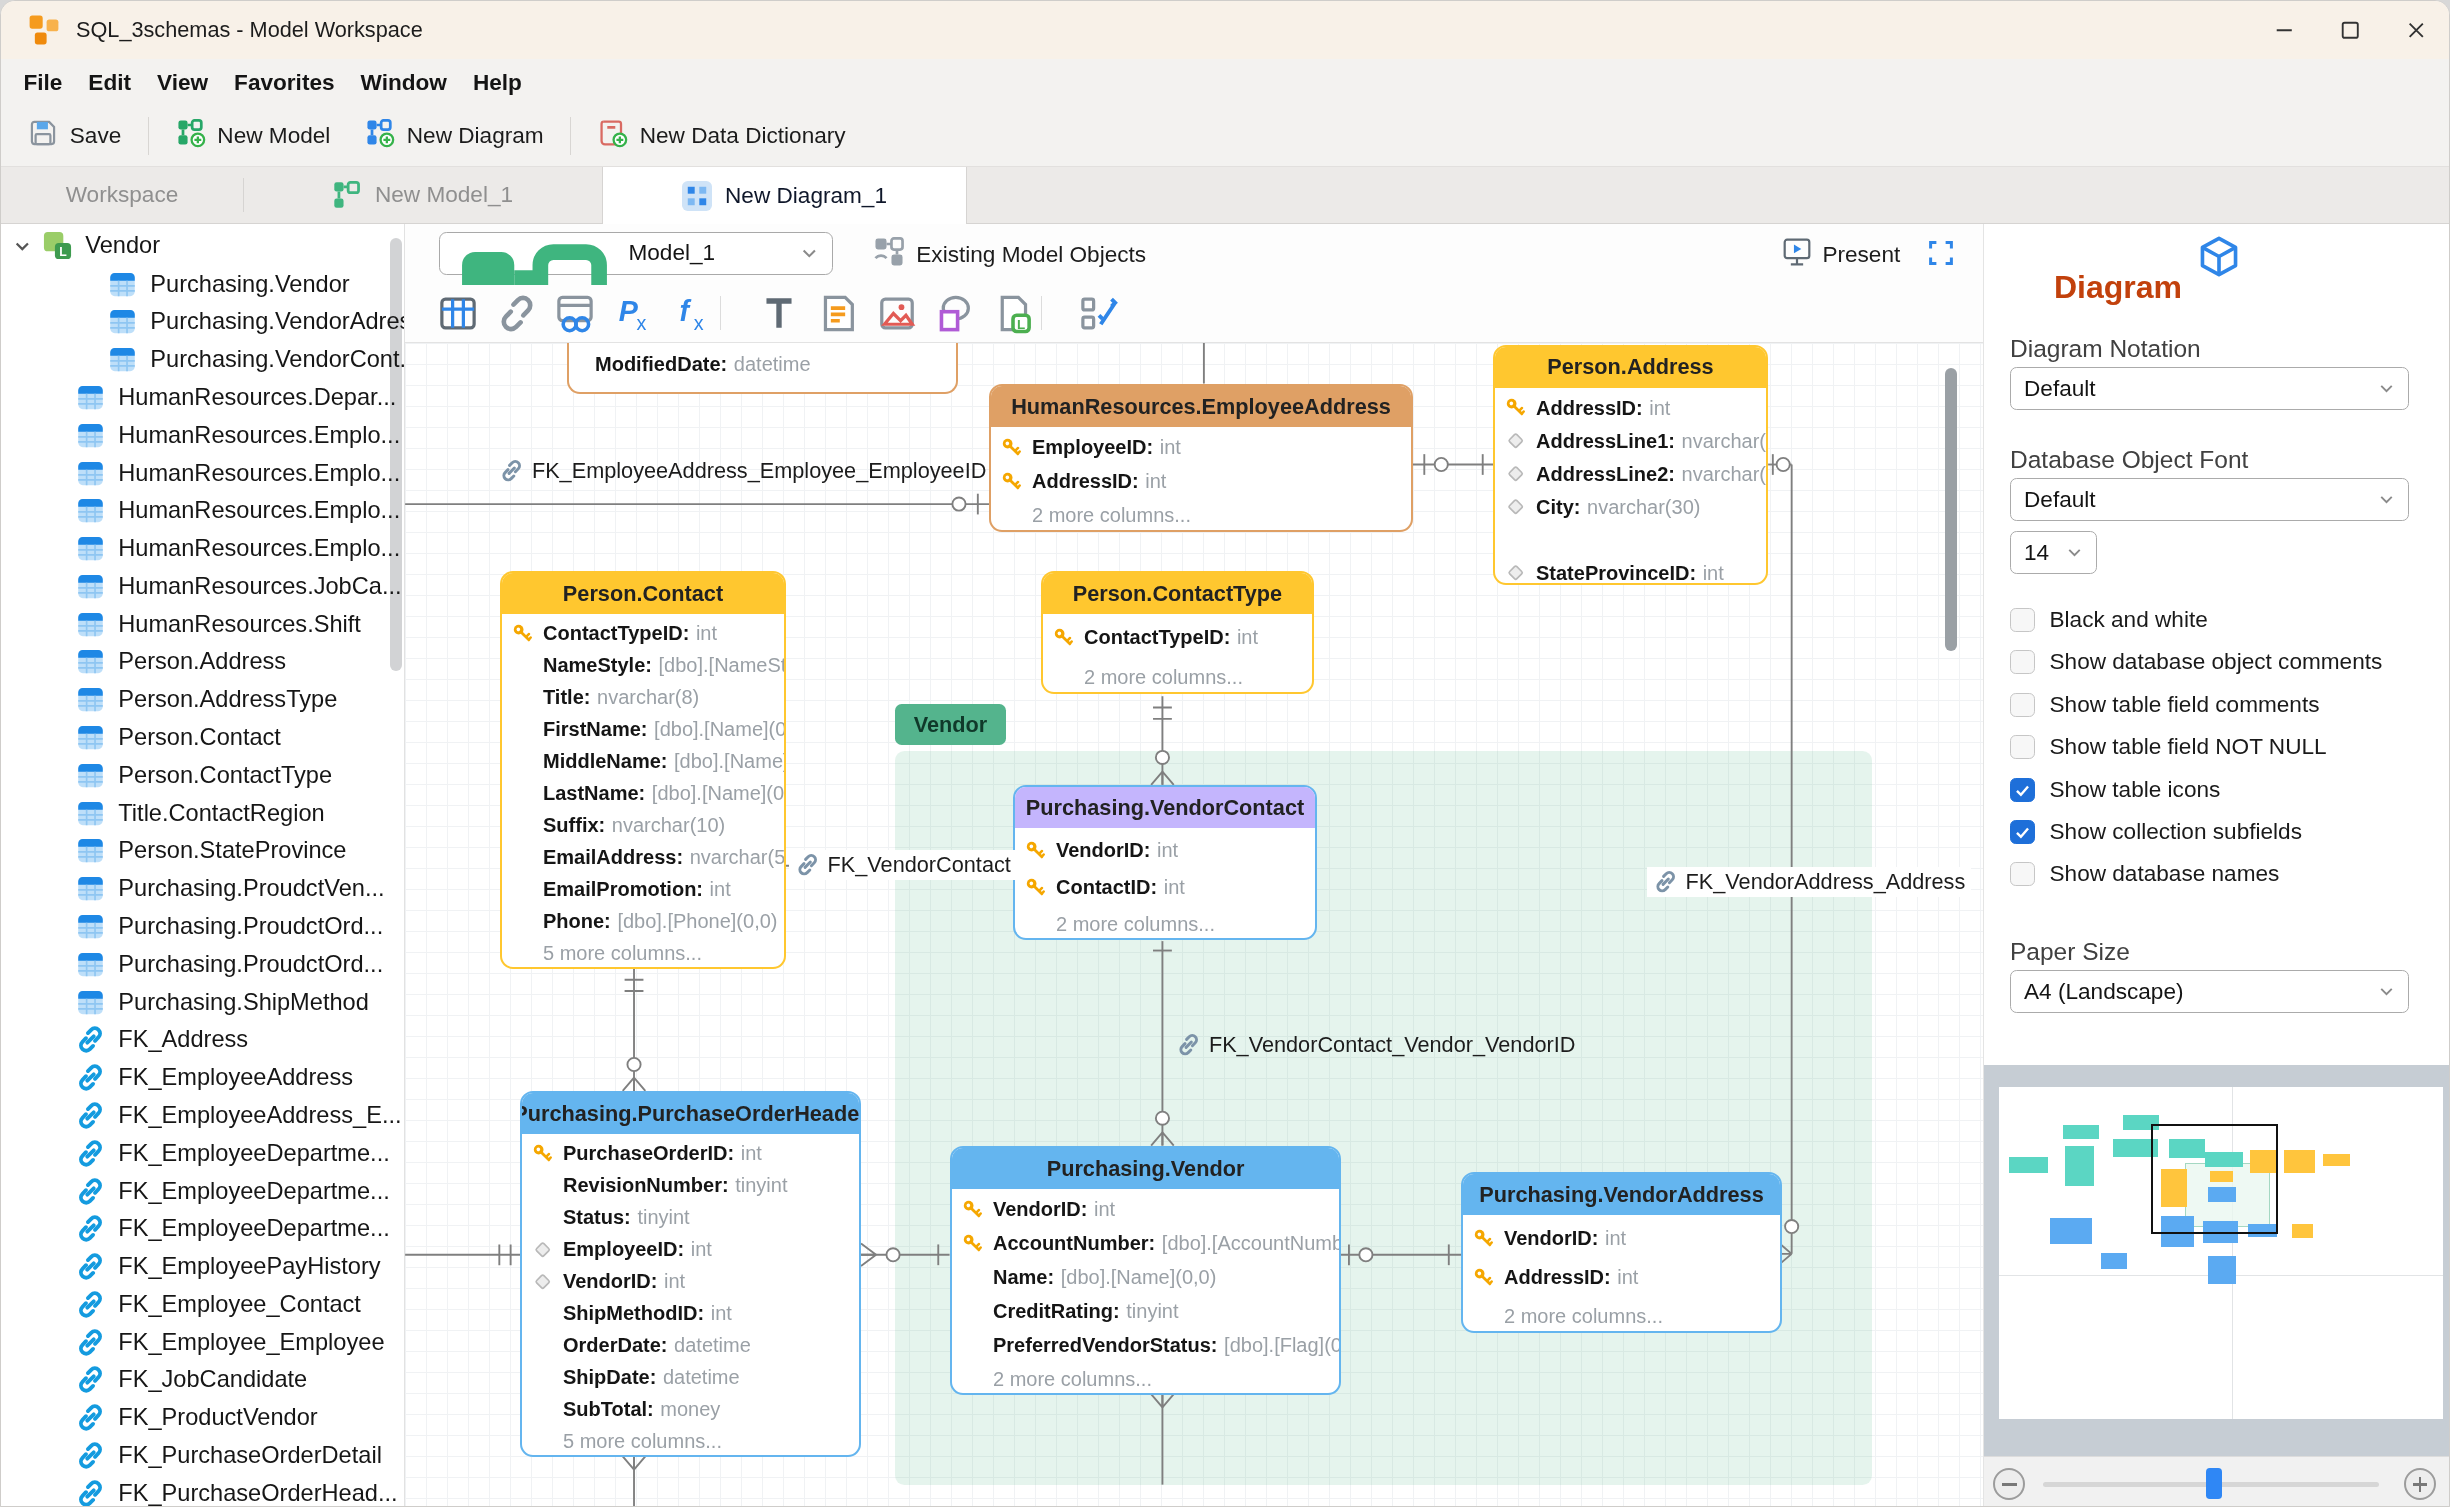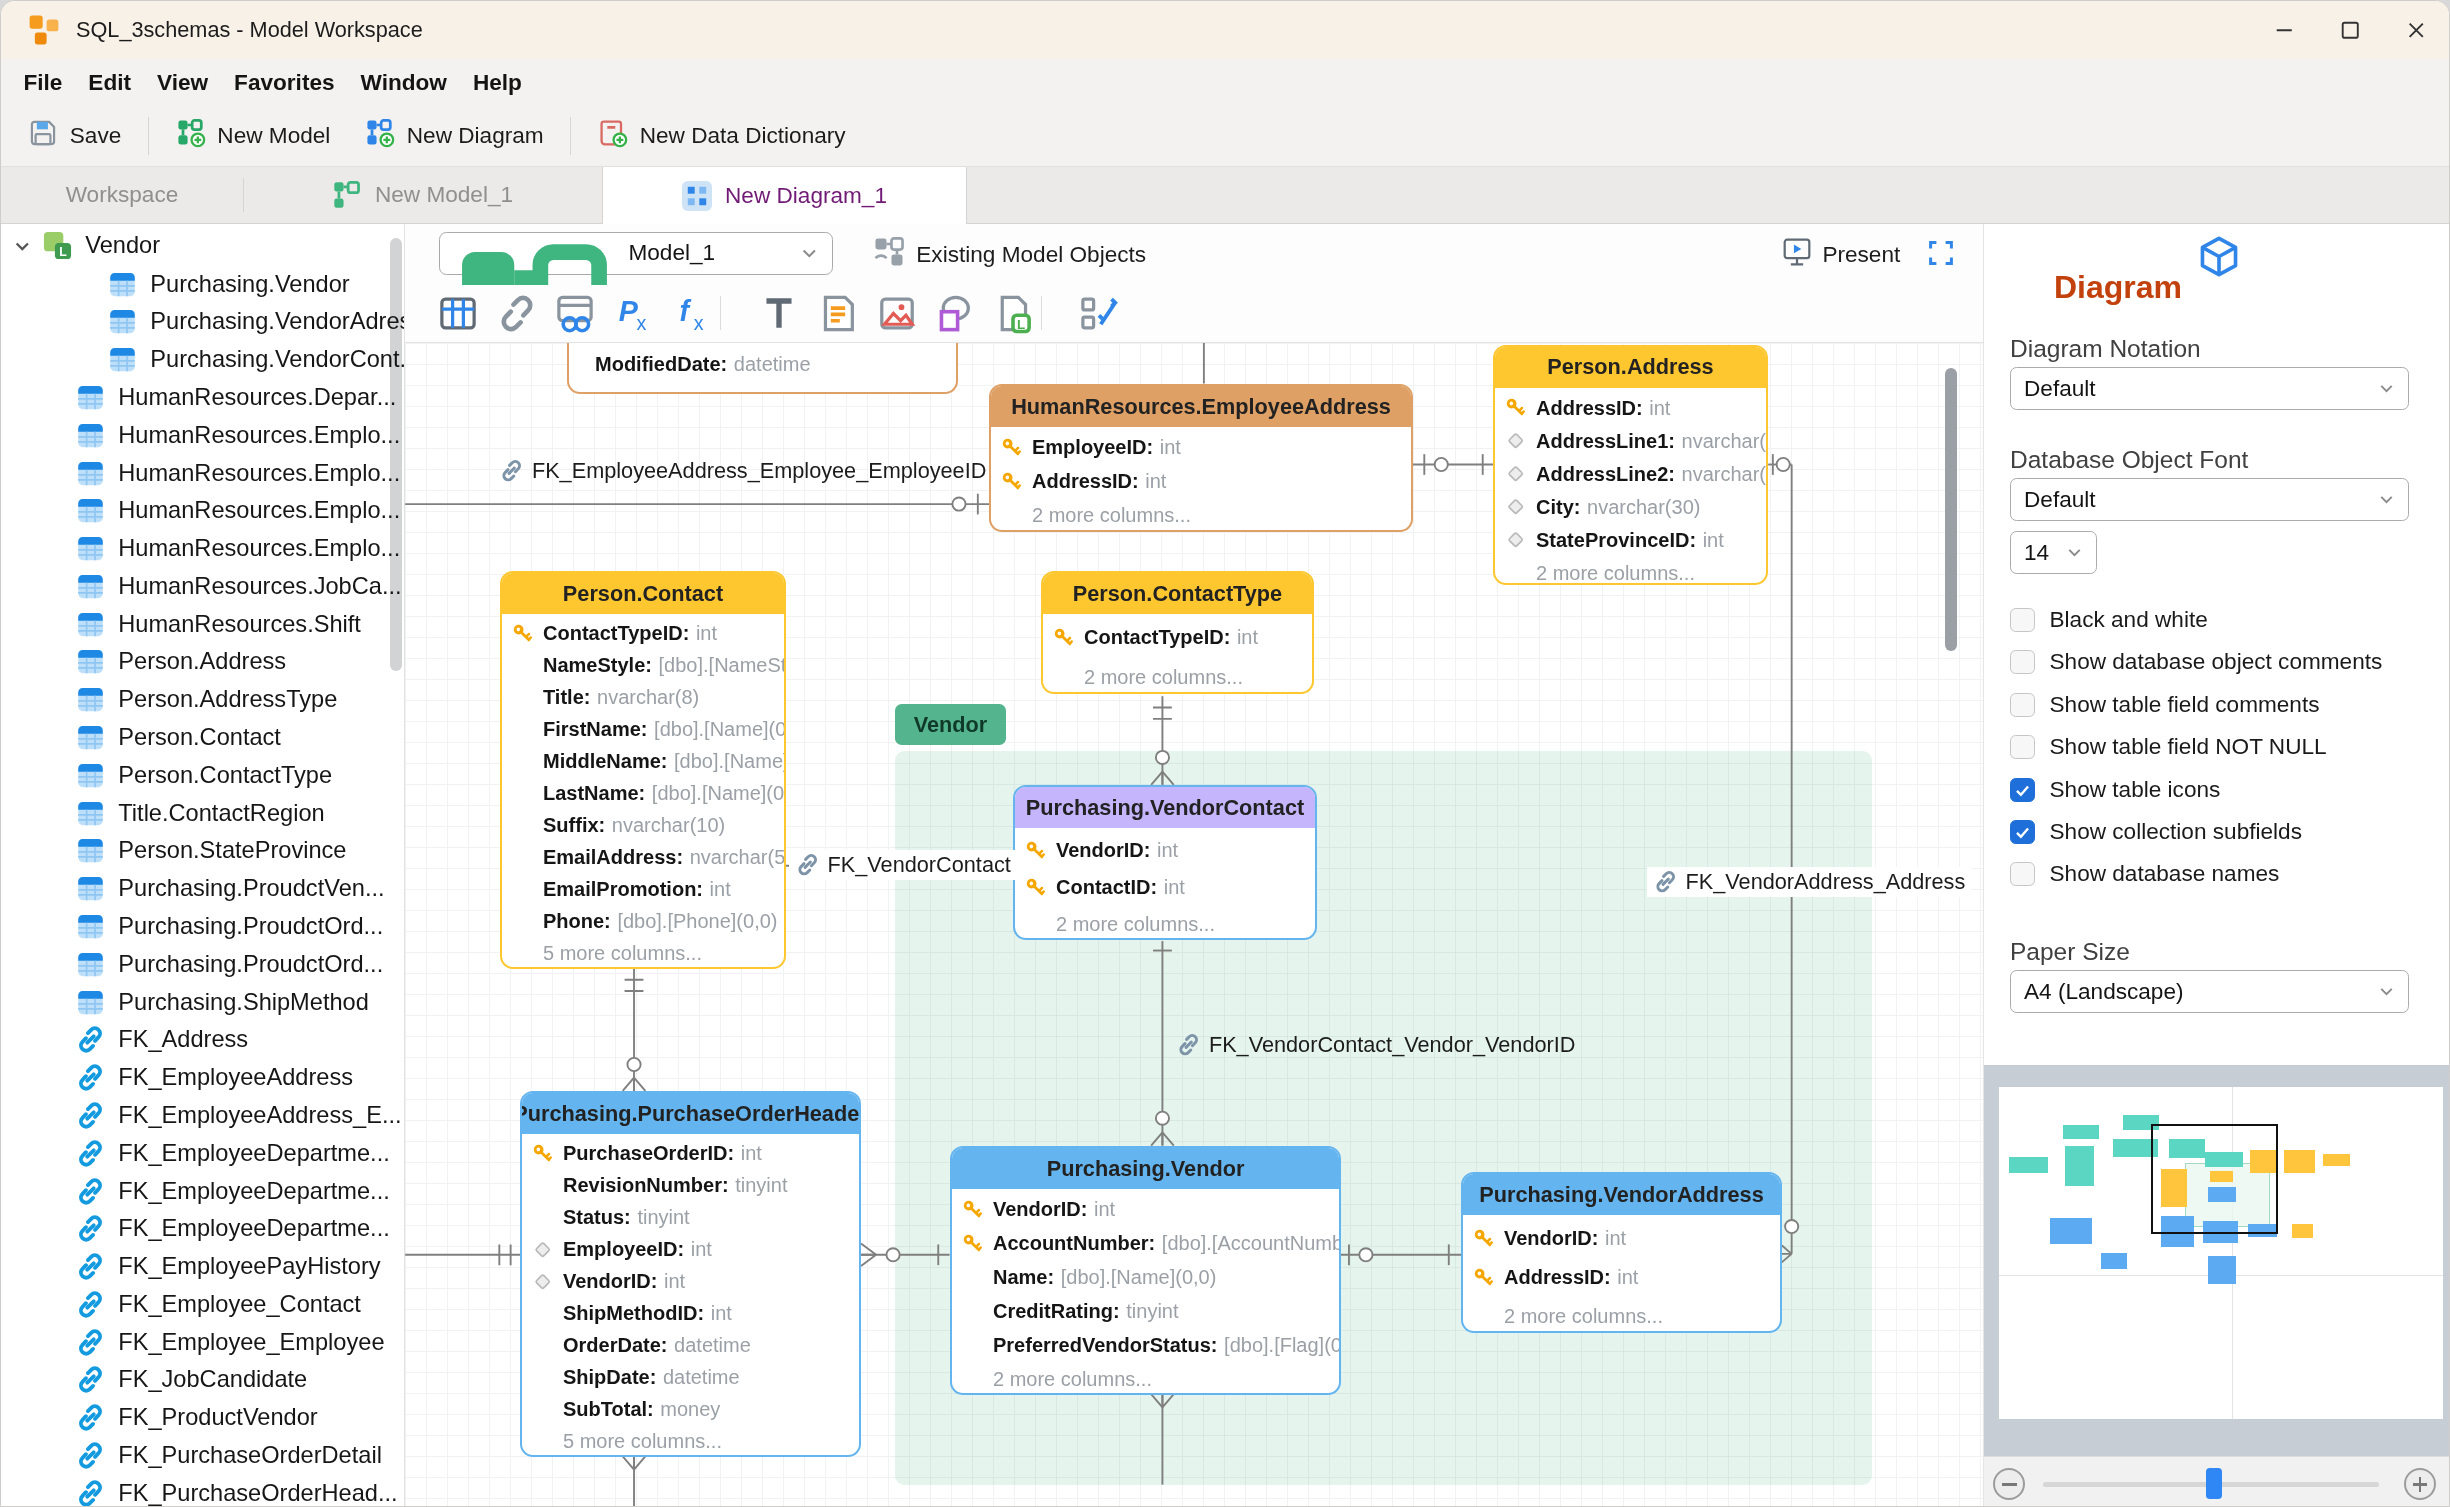--- a/index.html
+++ b/index.html
@@ -15,21 +15,21 @@
   .menubar{height:47px;background:#f3f2f0;display:flex;align-items:center;padding-left:9.4px;font-weight:bold;}
   .menu-item{font-size:22.6px;color:#141414;padding:0 13px;}
   
   .toolbar{height:60px;background:#f3f2f0;border-bottom:0.9px solid #e2e0de;display:flex;align-items:center;}
   .tbtn{display:flex;align-items:center;gap:10.4px;font-size:22.6px;color:#1b1b1b;padding:0 17px;height:100%;}
   .tbtn svg{width:32px;height:32px;}
   .tsep{width:0.9px;height:38px;background:#d8d6d3;margin:0 9.4px;}
   
   .tabstrip{position:relative;height:56px;background:#eceae8;border-bottom:0.9px solid #d6d4d2;}
   .tab{position:absolute;top:0;height:56px;display:flex;align-items:center;justify-content:center;gap:13px;font-size:22.6px;color:#8f8f8f;box-sizing:border-box;}
-  .tab.active{background:#fff;border-left:0.9px solid #d6d4d2;border-right:0.9px solid #d6d4d2;height:57px;color:#701a75;}
+  .tab.active{background:#fff;border-left:0.9px solid #d6d4d2;border-right:0.9px solid #d6d4d2;height:57px;color:#0f172a;}
   .tab .ticon{width:30px;height:30px;}
   .tab-sep{position:absolute;top:11.3px;height:34px;width:0.9px;background:#d6d4d2;}
   
   .main{display:flex;height:1286px;}
   .sidebar{position:relative;width:403px;flex:none;background:#fff;border-right:0.9px solid #e2e2e2;overflow:hidden;}
   .tree-item{position:absolute;height:38px;display:flex;align-items:center;font-size:23.6px;color:#161616;white-space:nowrap;width:100%;}
   .tree-item .chev{position:absolute;left:10.4px;width:22.6px;height:22.6px;}
   .tree-item .ticn{width:31px;height:31px;flex:none;margin-right:12.3px;}
   .sb-scroll{position:absolute;right:1.9px;width:12.3px;background:#d2d3d5;border-radius:6.6px;}
   
@@ -760,21 +760,21 @@
           </div>
               <div class="drow" style="height:33px;">
             <span class="ric">
                   <span style="width:25.4px;height:25.4px;"><svg viewBox="0 0 24 24" style="width:100%;height:100%;">
                       <rect x="7.2" y="7.2" width="9.6" height="9.6" rx="1.6" transform="rotate(45 12 12)" fill="#ededed" stroke="#b9b9b9" stroke-width="1.6"></rect>
                     </svg></span>
                 </span>
             <span class="rname">City:</span>
             <span class="rtype">nvarchar(30)</span>
           </div>
-              <div class="drow" style="height:33px;">
+              <div class="drow" style="height:33px;margin-top:33px;">
             <span class="ric">
                   <span style="width:25.4px;height:25.4px;"><svg viewBox="0 0 24 24" style="width:100%;height:100%;">
                       <rect x="7.2" y="7.2" width="9.6" height="9.6" rx="1.6" transform="rotate(45 12 12)" fill="#ededed" stroke="#b9b9b9" stroke-width="1.6"></rect>
                     </svg></span>
                 </span>
             <span class="rname">StateProvinceID:</span>
             <span class="rtype">int</span>
           </div>
               <div class="drow muted" style="height:33px;">
             <span class="ric"></span>

